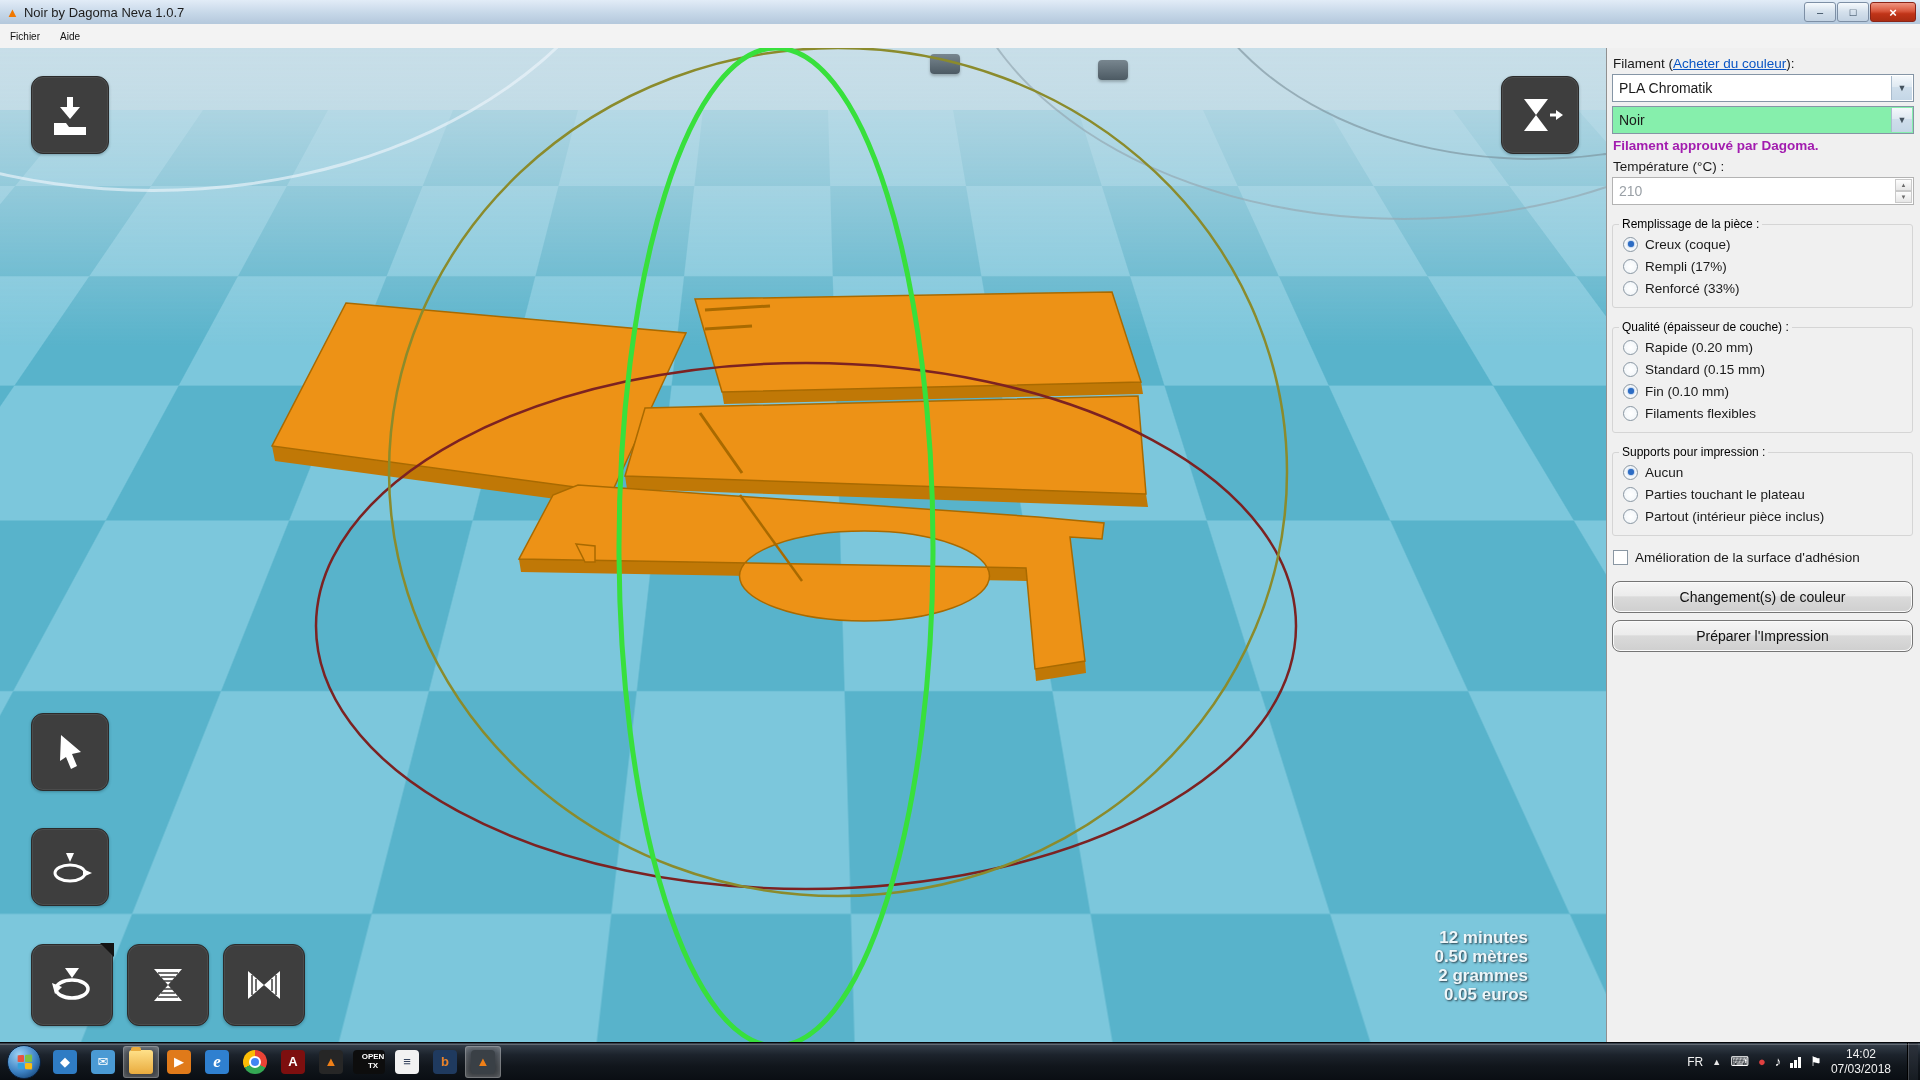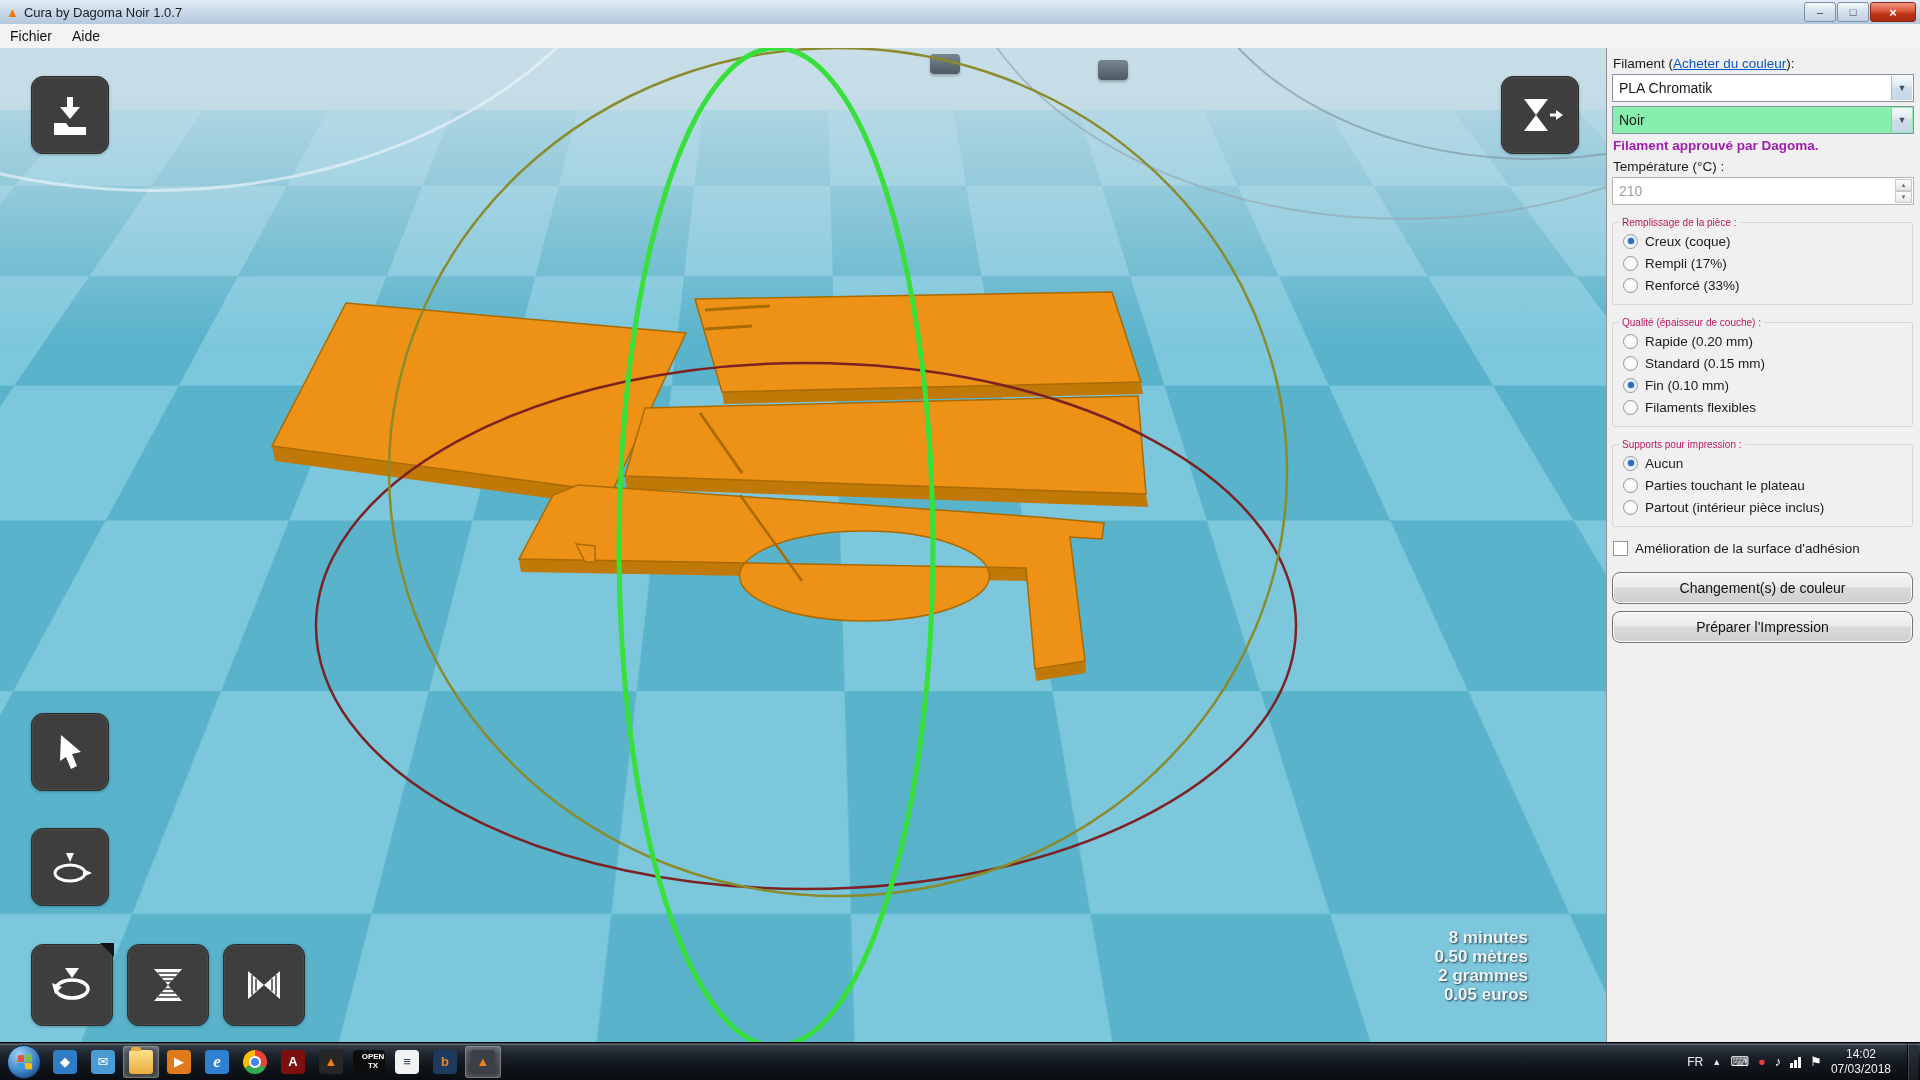--- a/index.html
+++ b/index.html
@@ -14,21 +14,21 @@
   .app-ico{color:#f07800;font-size:13px;margin-right:5px;}
   .win-controls{margin-left:auto;display:flex;align-items:center;margin-right:4px;gap:1px;}
   .wbtn{width:30px;height:18px;display:flex;align-items:center;justify-content:center;
     font-size:11px;color:#23384d;border:1px solid #7d8fa5;border-radius:3px;
     background:linear-gradient(#f6fafd,#d4e0ec 50%,#c2d2e2);}
   .wbtn.close{width:44px;color:#fff;border-color:#8a2417;
     background:linear-gradient(#ef9582,#d9573c 45%,#c03418 60%,#aa2c12);font-size:13px;font-weight:bold;}
 
   
   .menubar{position:absolute;left:0;top:24px;right:0;height:24px;background:#f3f3f3;
-    border-bottom:1px solid #dcdcdc;display:flex;align-items:center;font-size:14px;color:#111;}
+    border-bottom:1px solid #dcdcdc;display:flex;align-items:center;font-size:10px;color:#111;}
   .menu-item{padding:0 10px;height:100%;display:flex;align-items:center;}
 
   
   .viewport{position:absolute;left:0;top:48px;width:1606px;height:994px;overflow:hidden;
     background:linear-gradient(180deg,#c7dbe5 0px,#a5d1de 90px,#7cc5d8 220px,#68bcd2 420px,#60b6ce 100%);}
   .ground{position:absolute;left:-1297px;top:62px;width:4200px;height:3000px;
     background:repeating-conic-gradient(#7cc7dc 0 25%,#58b3cb 0 50%);background-size:250px 250px;
     transform:perspective(1300px) rotateX(56deg);transform-origin:50% 0;}
   .fog{position:absolute;left:0;top:0;width:100%;height:300px;
     background:linear-gradient(180deg,rgba(199,222,232,0.95) 0%,rgba(199,222,232,0.55) 45%,rgba(199,222,232,0) 100%);}
@@ -65,21 +65,21 @@
     border-left:1px solid #aabccd;display:flex;align-items:center;justify-content:center;
     font-size:9px;color:#44525e;}
   .approved{margin:3px 6px 6px 6px;font-weight:bold;}
   .temp-label{margin:2px 6px 3px 6px;}
   .spin{height:26px;border:1px solid #b3b3b3;background:#fff;margin:0 6px 0 5px;display:flex;
     align-items:center;position:relative;font-size:14px;color:#9aa0a6;padding-left:6px;}
   .spin-col{position:absolute;right:1px;top:1px;bottom:1px;width:17px;display:flex;flex-direction:column;}
   .spin-b{flex:1;border:1px solid #c9c9c9;background:linear-gradient(#fdfdfd,#e6e6e6);
     display:flex;align-items:center;justify-content:center;font-size:6px;color:#6a6a6a;}
   fieldset{border:1px solid #d5d5d5;border-radius:3px;margin:12px 7px 0 5px;padding:2px 6px 8px 6px;}
-  legend{font-size:10px;color:#be185d;padding:0 3px;}
+  legend{font-size:12px;color:#000000;padding:0 3px;}
   .radio-row{display:flex;align-items:center;height:22px;padding-left:4px;cursor:default;}
   .rb{width:13px;height:13px;border-radius:50%;border:1px solid #8a97a3;flex:none;
     background:radial-gradient(#ffffff,#eef3f7);display:inline-flex;align-items:center;justify-content:center;
     margin-right:7px;}
   .rb .dot{width:6px;height:6px;border-radius:50%;background:transparent;}
   .radio-row.sel .rb .dot{background:#2c6cc4;box-shadow:0 0 2px #2c6cc4;}
   .check-row{display:flex;align-items:flex-end;margin:14px 6px 16px 6px;}
   .cb{width:13px;height:13px;border:1px solid #8a97a3;background:#fff;margin-right:7px;flex:none;}
   .btn{height:30px;margin:10px 7px 0 5px;border:1px solid #757575;border-radius:8px;
     background:linear-gradient(#f5f5f5,#ececec 45%,#dadada 50%,#cfcfcf);
@@ -123,21 +123,21 @@
   .show-desktop{width:10px;height:38px;margin-left:7px;border-left:1px solid #000;
     background:linear-gradient(#2d333d,#161b21);box-shadow:inset 1px 0 0 rgba(255,255,255,0.18);}
 </style>
 </head>
 <body>
 
 <div class="app">
 
   <div class="titlebar">
     <span class="app-ico">▲</span>
-    <span>Cura by Dagoma Noir 1.0.7</span>
+    <span>Noir by Dagoma Neva 1.0.7</span>
     <div class="win-controls">
       <div class="wbtn">–</div>
       <div class="wbtn">□</div>
       <div class="wbtn close">×</div>
     </div>
   </div>
 
   <div class="menubar">
     <div class="menu-item">Fichier</div>
     <div class="menu-item">Aide</div>
@@ -226,21 +226,21 @@
     </div>
     <div class="vp-btn big" style="left:223px;top:896px;">
       <svg width="48" height="48" viewBox="0 0 48 48">
         <polygon points="8,10 8,38 24,24" fill="#fff"></polygon>
         <polygon points="40,10 40,38 24,24" fill="#fff"></polygon>
         <path d="M12,14 V34 M16,18 V30 M36,14 V34 M32,18 V30" stroke="#3e3e3e" stroke-width="1.5"></path>
       </svg>
     </div>
 
     <div class="stats">
-      <div>8 minutes</div>
+      <div>12 minutes</div>
       <div>0.50 mètres</div>
       <div>2 grammes</div>
       <div>0.05 euros</div>
     </div>
   </div>
 
   <div class="sidebar">
     <div class="fil-label">
       <span>Filament (</span><a style="color: rgb(10, 85, 196);">Acheter du couleur</a><span>):</span>
     </div>

